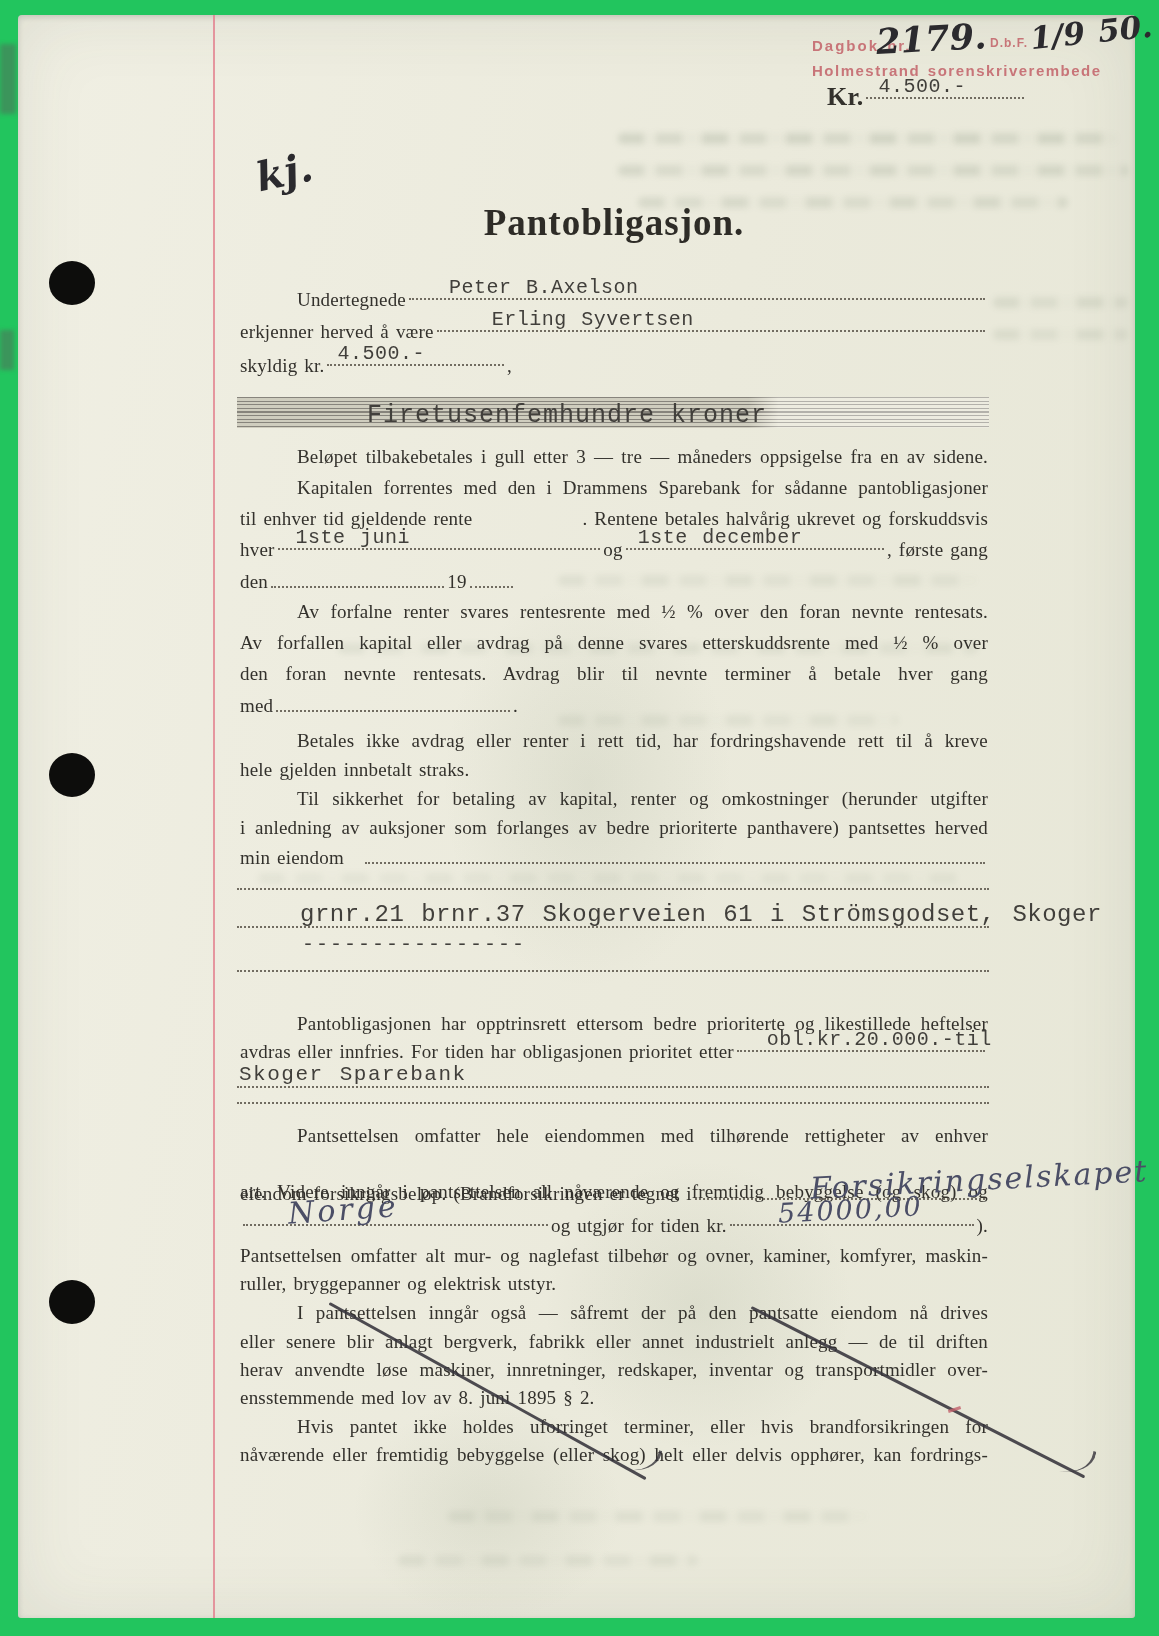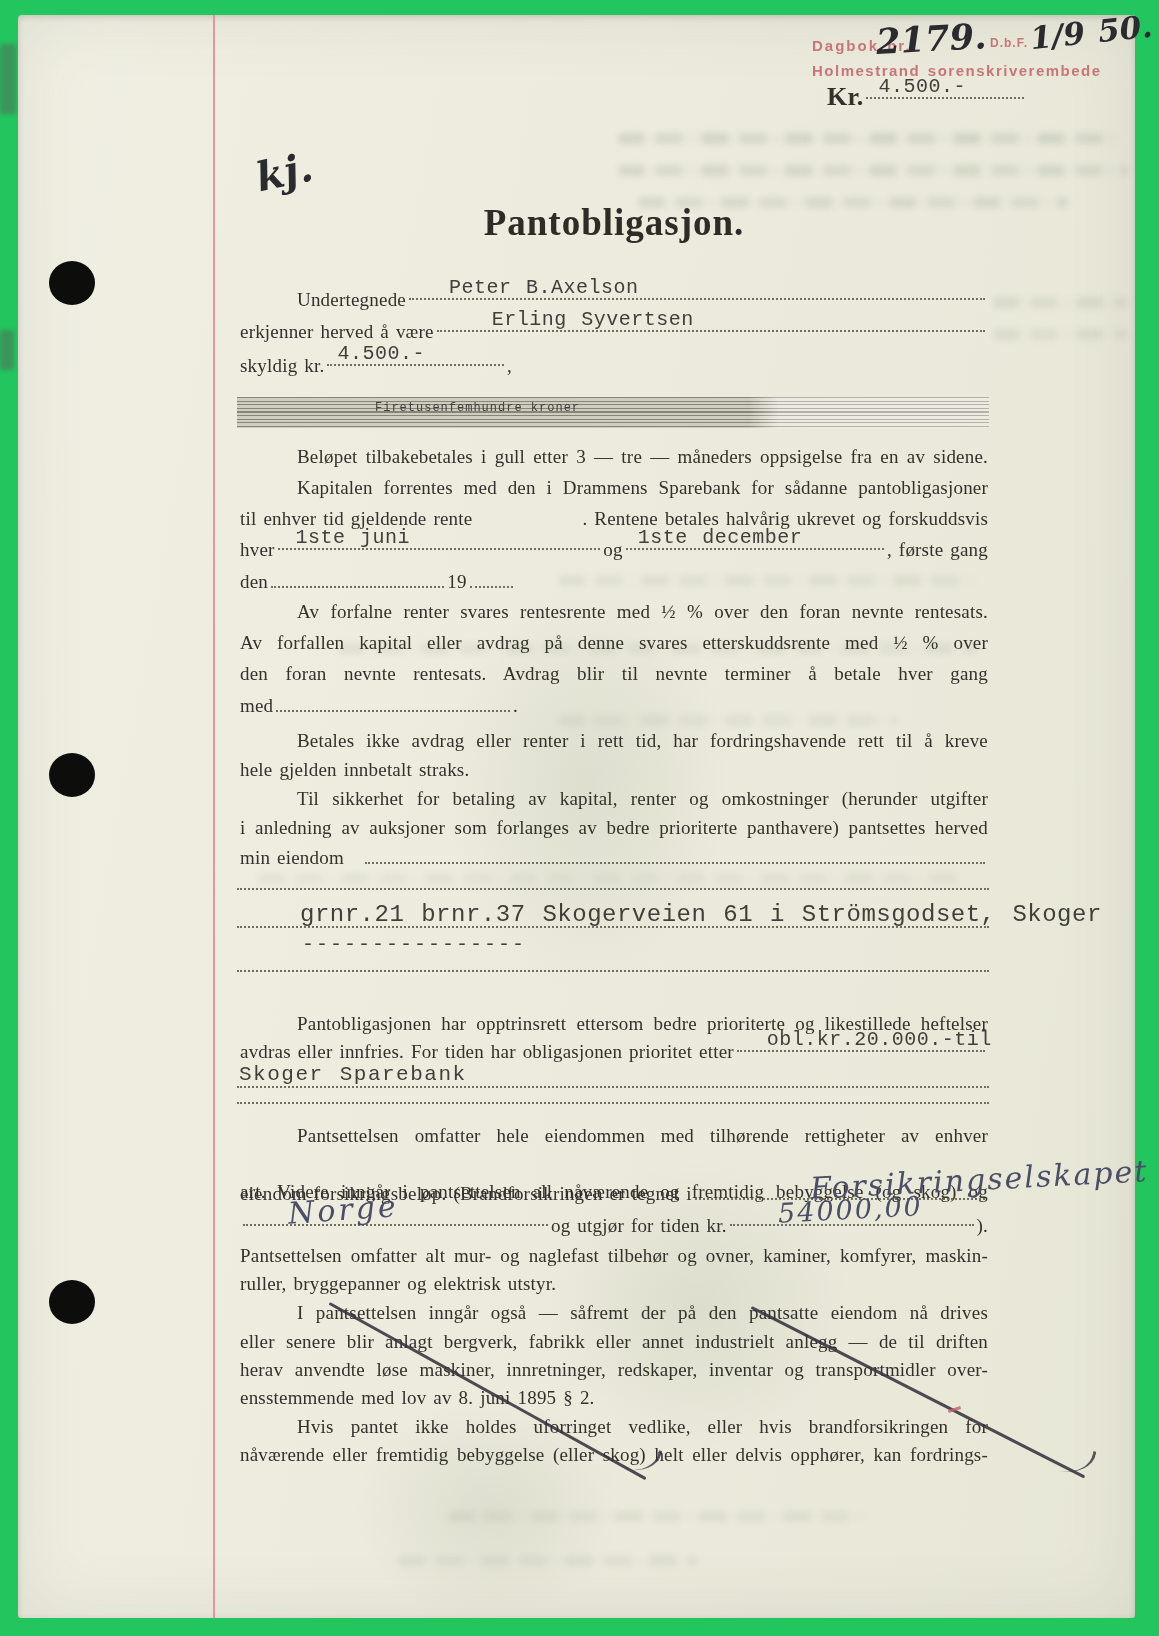--- a/index.html
+++ b/index.html
@@ -100,21 +100,21 @@
 
     <div class="line fl" style="left:222px;top:339px;width:272px;">
       <span>skyldig kr.</span>
       <span class="dots">
         <span class="fill t" style="left:10px;font-size:20px;">4.500.-</span>
       </span>
       <span>,</span>
     </div>
 
     <div class="band">
-      <span class="t" style="position:absolute;left:138px;top:4px;font-size:12px;letter-spacing:1px;">Firetusenfemhundre kroner</span>
+      <span class="t" style="position:absolute;left:130px;top:4px;font-size:25px;letter-spacing:1px;">Firetusenfemhundre kroner</span>
     </div>
 
     <div class="line just ind" style="left:222px;top:430px;">Beløpet tilbakebetales i gull etter 3 — tre — måneders oppsigelse fra en av sidene.</div>
     <div class="line just ind" style="left:222px;top:461px;">Kapitalen forrentes med den i Drammens Sparebank for sådanne pantobligasjoner</div>
 
     <div class="line fl" style="left:222px;top:492px;width:748px;justify-content:space-between;">
       <span>til enhver tid gjeldende rente</span>
       <span>. Rentene betales halvårig ukrevet og forskuddsvis</span>
     </div>
 
@@ -200,21 +200,21 @@
       </span>
       <span>).</span>
     </div>
 
     <div class="line just" style="left:222px;top:1229px;">Pantsettelsen omfatter alt mur- og naglefast tilbehør og ovner, kaminer, komfyrer, maskin-</div>
     <div class="line" style="left:222px;top:1257px;">ruller, bryggepanner og elektrisk utstyr.</div>
     <div class="line just" style="left:222px;top:1315px;">eller senere blir anlagt bergverk, fabrikk eller annet industrielt anlegg — de til driften</div>
     <div class="line just ind" style="left:222px;top:1286px;">I pantsettelsen inngår også — såfremt der på den pantsatte eiendom nå drives</div>
     <div class="line just" style="left:222px;top:1343px;">herav anvendte løse maskiner, innretninger, redskaper, inventar og transportmidler over-</div>
     <div class="line" style="left:222px;top:1371px;">ensstemmende med lov av 8. juni 1895 § 2.</div>
-    <div class="line just ind" style="left:222px;top:1400px;">Hvis pantet ikke holdes uforringet vedlike, eller hvis brandforsikringen for</div>
+    <div class="line just ind" style="left:222px;top:1400px;">Hvis pantet ikke holdes uforringet terminer, eller hvis brandforsikringen for</div>
     <div class="line just" style="left:222px;top:1428px;">nåværende eller fremtidig bebyggelse (eller skog) helt eller delvis opphører, kan fordrings-</div>
 
     <div class="strike" style="left:312px;top:1287px;width:362px;transform:rotate(29deg);"></div>
     <div class="tail" style="left:608px;top:1428px;transform:rotate(12deg);"></div>
     <div class="strike" style="left:734px;top:1291px;width:374px;transform:rotate(27deg);"></div>
     <div class="tail" style="left:1042px;top:1430px;transform:rotate(10deg);"></div>
     <div class="redtick" style="left:930px;top:1393px;"></div>
 
   </div>
 </div>

